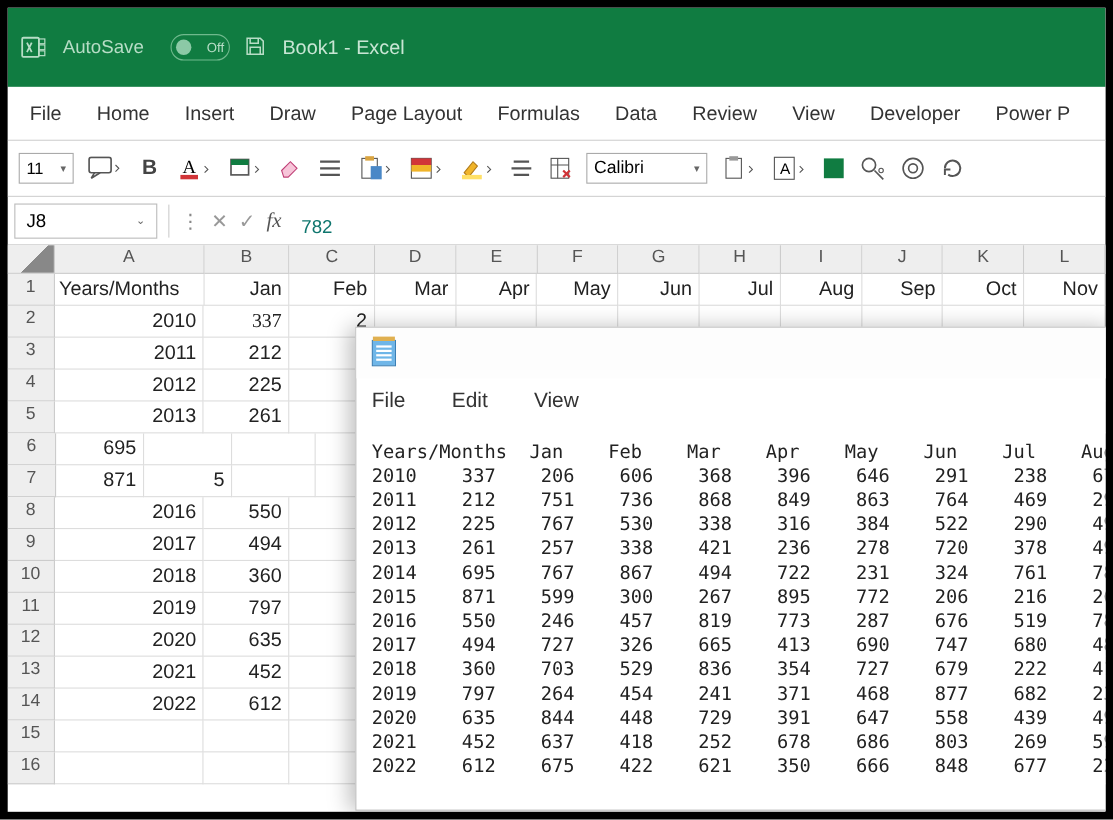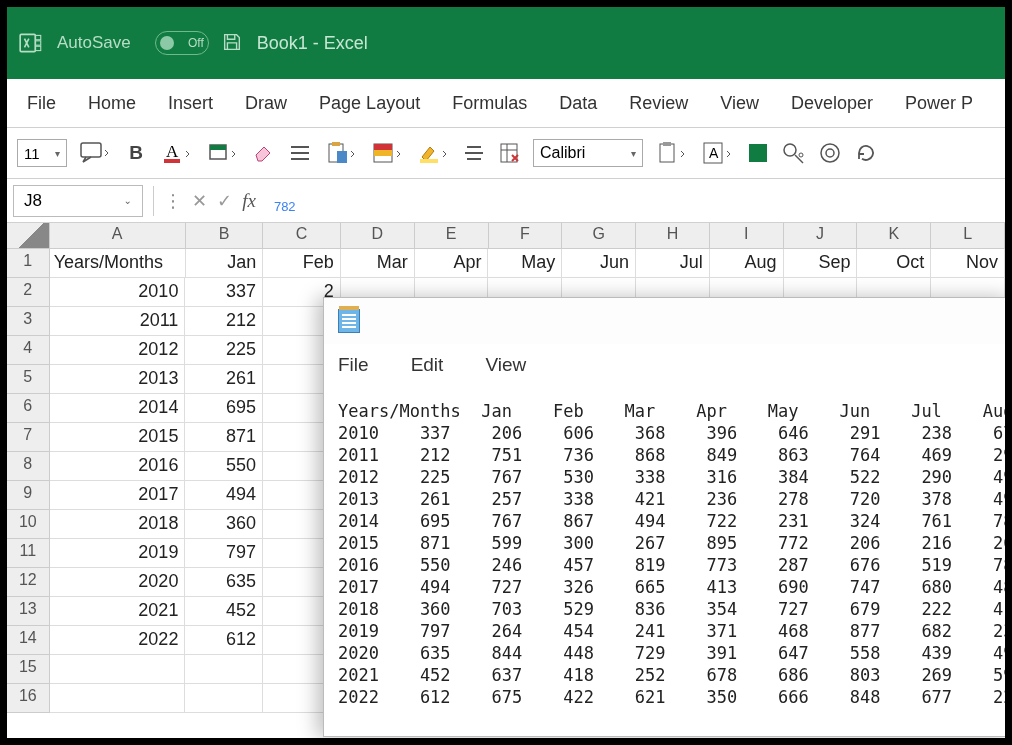--- a/index.html
+++ b/index.html
@@ -28,21 +28,21 @@
 .tool-btn.wdd { width: 36px; }
 .font-name-box { width: 110px; height: 28px; border: 1px solid #aaa; display: flex; align-items: center; padding: 0 6px; font-size: 16px; justify-content: space-between; }
 .sq { width: 18px; height: 18px; background: #107c41; }
 
 
 .formula-row { height: 44px; display: flex; align-items: center; border-bottom: 1px solid #d0d0d0; }
 .name-box { width: 130px; height: 32px; margin-left: 6px; border: 1px solid #bbb; display: flex; align-items: center; justify-content: space-between; padding: 0 10px; font-size: 17px; }
 .fb-divider { width: 1px; height: 30px; background: #ccc; margin: 0 10px; }
 .fb-btns { display: flex; gap: 10px; color: #999; font-size: 18px; align-items: center; }
 .fx { font-style: italic; font-family: serif; font-size: 19px; color: #555; }
-.formula-input { margin-left: 18px; font-size: 13px; color: #3b82f6; margin-top: 12px; }
+.formula-input { margin-left: 18px; font-size: 17px; color: #0f766e; margin-top: 12px; }
 
 
 .grid { position: relative; font-size: 18px; color: #222; }
 .col-headers { display: flex; height: 26px; background: #eee; }
 .corner { width: 44px; border-right: 1px solid #ccc; border-bottom: 1px solid #ccc; background: linear-gradient(135deg, transparent 55%, #888 55%); background-color: #eee;}
 .col-h { border-right: 1px solid #ccc; border-bottom: 1px solid #ccc; text-align: center; font-size: 16px; color: #555; padding-top: 2px; background: #eee;}
 .col-A { width: 140px; } .col-B { width: 80px; } .col-C { width: 80px; }
 .col-o { width: 76px; }
 .row { display: flex; height: 29px; }
 .row-h { width: 44px; border-right: 1px solid #ccc; border-bottom: 1px solid #ccc; background: #eee; text-align: center; font-size: 16px; color: #555; padding-top: 3px; }
@@ -266,21 +266,21 @@
           <div class="cell col-o" style="width: 76px;">Jun</div>
           <div class="cell col-o" style="width: 76px;">Jul</div>
           <div class="cell col-o" style="width: 76px;">Aug</div>
           <div class="cell col-o" style="width: 76px;">Sep</div>
           <div class="cell col-o" style="width: 76px;">Oct</div>
           <div class="cell col-o" style="width: 76px;">Nov</div>
         </div>
         <div class="row">
           <div class="row-h">2</div>
           <div class="cell col-A" style="width: 140px;">2010</div>
-          <div class="cell col-B" style="width: 80px;">337</div>
+          <div class="cell col-B" style="width: 80px; font-family: Liberation Serif, serif;">337</div>
           <div class="cell col-C" style="width: 80px;">2</div>
           <div class="cell col-o" style="width: 76px;"></div>
           <div class="cell col-o" style="width: 76px;"></div>
           <div class="cell col-o" style="width: 76px;"></div>
           <div class="cell col-o" style="width: 76px;"></div>
           <div class="cell col-o" style="width: 76px;"></div>
           <div class="cell col-o" style="width: 76px;"></div>
           <div class="cell col-o" style="width: 76px;"></div>
           <div class="cell col-o" style="width: 76px;"></div>
           <div class="cell col-o" style="width: 76px;"></div>
@@ -325,36 +325,34 @@
           <div class="cell col-o" style="width: 76px;"></div>
           <div class="cell col-o" style="width: 76px;"></div>
           <div class="cell col-o" style="width: 76px;"></div>
           <div class="cell col-o" style="width: 76px;"></div>
           <div class="cell col-o" style="width: 76px;"></div>
           <div class="cell col-o" style="width: 76px;"></div>
           <div class="cell col-o" style="width: 76px;"></div>
         </div>
         <div class="row">
           <div class="row-h">6</div>
-          <div class="cell col-A" style="width: 140px;">2014</div>
           <div class="cell col-B" style="width: 80px;">695</div>
           <div class="cell col-C" style="width: 80px;"></div>
           <div class="cell col-o" style="width: 76px;"></div>
           <div class="cell col-o" style="width: 76px;"></div>
           <div class="cell col-o" style="width: 76px;"></div>
           <div class="cell col-o" style="width: 76px;"></div>
           <div class="cell col-o" style="width: 76px;"></div>
           <div class="cell col-o" style="width: 76px;"></div>
           <div class="cell col-o" style="width: 76px;"></div>
           <div class="cell col-o" style="width: 76px;"></div>
           <div class="cell col-o" style="width: 76px;"></div>
         </div>
         <div class="row">
           <div class="row-h">7</div>
-          <div class="cell col-A" style="width: 140px;">2015</div>
           <div class="cell col-B" style="width: 80px;">871</div>
           <div class="cell col-C" style="width: 80px;">5</div>
           <div class="cell col-o" style="width: 76px;"></div>
           <div class="cell col-o" style="width: 76px;"></div>
           <div class="cell col-o" style="width: 76px;"></div>
           <div class="cell col-o" style="width: 76px;"></div>
           <div class="cell col-o" style="width: 76px;"></div>
           <div class="cell col-o" style="width: 76px;"></div>
           <div class="cell col-o" style="width: 76px;"></div>
           <div class="cell col-o" style="width: 76px;"></div>

